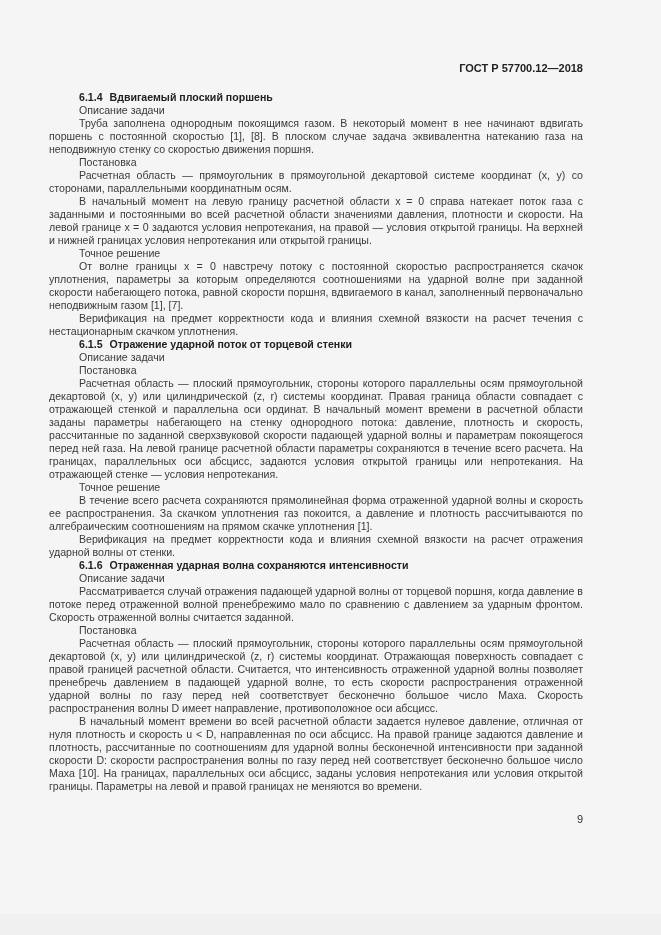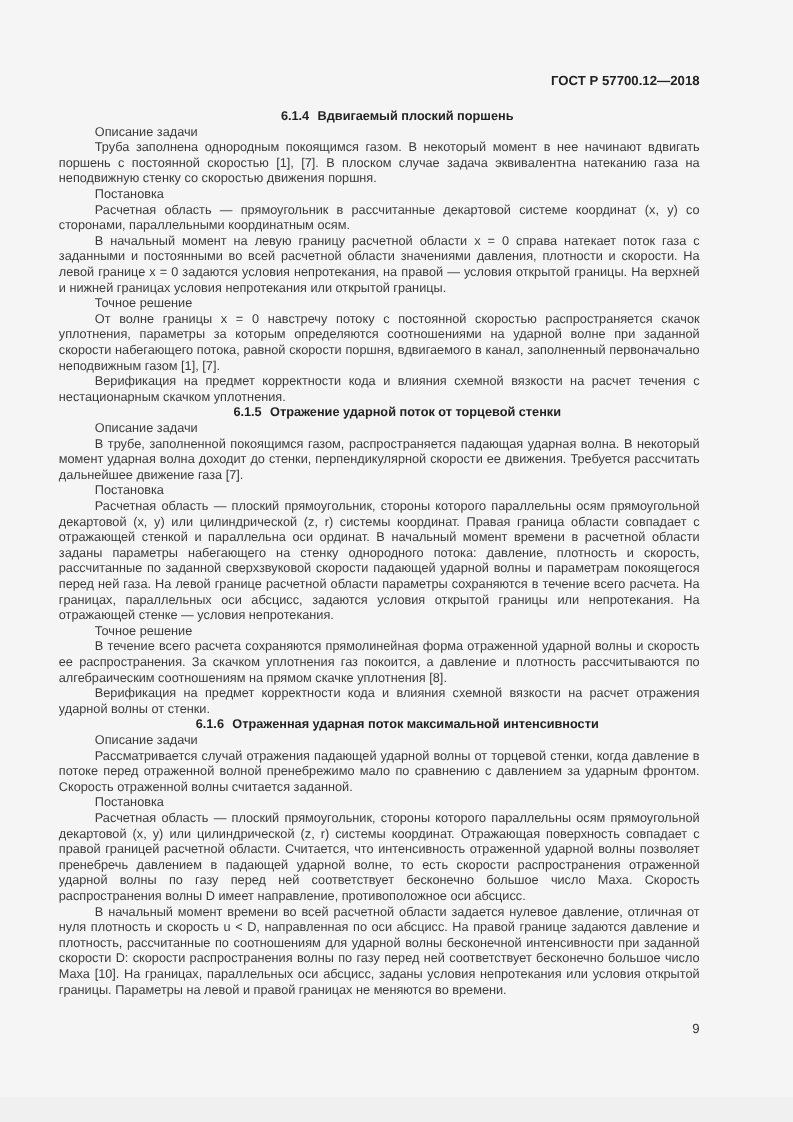--- a/index.html
+++ b/index.html
@@ -37,21 +37,21 @@
     hyphens: auto;
     -webkit-hyphens: auto;
   }
   .content p {
     margin: 0;
     text-indent: 30px;
   }
   .content p.heading {
     font-weight: bold;
     color: #222;
-    text-align: center;
+    text-align: left;
   }
   .heading-num {
     margin-right: 7px;
   }
   .it {
   }
   .doc-footer {
     margin-top: 20px;
     text-align: right;
     font-size: 11px;
@@ -63,38 +63,37 @@
 <body>
 
 <div class="sheet">
   <div class="doc-header">
     <span>ГОСТ Р 57700.12—2018</span>
   </div>
 
   <div class="content" id="doc-content">
       <p class="heading"><span class="heading-num">6.1.4</span><span>Вдвигаемый плоский поршень</span></p>
       <p><span>Описание задачи</span></p>
-      <p><span>Труба заполнена однородным покоящимся газом. В некоторый момент в нее начинают вдвигать поршень с постоянной скоростью [1], [7]. В плоском случае задача эквивалентна натеканию газа на неподвижную стенку со скоростью движения поршня.</span></p>
+      <p><span>Труба заполнена однородным покоящимся газом. В некоторый момент в нее начинают вдвигать поршень с постоянной скоростью [1], [8]. В плоском случае задача эквивалентна натеканию газа на неподвижную стенку со скоростью движения поршня.</span></p>
       <p><span>Постановка</span></p>
-      <p><span>Расчетная область — прямоугольник в рассчитанные декартовой системе координат (</span><span class="it">x, y</span><span>) со сторонами, параллельными координатным осям.</span></p>
+      <p><span>Расчетная область — прямоугольник в прямоугольной декартовой системе координат (</span><span class="it">x, y</span><span>) со сторонами, параллельными координатным осям.</span></p>
       <p><span>В начальный момент на левую границу расчетной области </span><span class="it">x</span><span> = 0 справа натекает поток газа с заданными и постоянными во всей расчетной области значениями давления, плотности и скорости. На левой границе </span><span class="it">x</span><span> = 0 задаются условия непротекания, на правой — условия открытой границы. На верхней и нижней границах условия непротекания или открытой границы.</span></p>
       <p><span>Точное решение</span></p>
       <p><span>От волне границы </span><span class="it">x</span><span> = 0 навстречу потоку с постоянной скоростью распространяется скачок уплотнения, параметры за которым определяются соотношениями на ударной волне при заданной скорости набегающего потока, равной скорости поршня, вдвигаемого в канал, заполненный первоначально неподвижным газом [1], [7].</span></p>
       <p><span>Верификация на предмет корректности кода и влияния схемной вязкости на расчет течения с нестационарным скачком уплотнения.</span></p>
       <p class="heading"><span class="heading-num">6.1.5</span><span>Отражение ударной поток от торцевой стенки</span></p>
       <p><span>Описание задачи</span></p>
-      <p><span>В трубе, заполненной покоящимся газом, распространяется падающая ударная волна. В некоторый момент ударная волна доходит до стенки, перпендикулярной скорости ее движения. Требуется рассчитать дальнейшее движение газа [7].</span></p>
       <p><span>Постановка</span></p>
       <p><span>Расчетная область — плоский прямоугольник, стороны которого параллельны осям прямоугольной декартовой (</span><span class="it">x, y</span><span>) или цилиндрической (</span><span class="it">z, r</span><span>) системы координат. Правая граница области совпадает с отражающей стенкой и параллельна оси ординат. В начальный момент времени в расчетной области заданы параметры набегающего на стенку однородного потока: давление, плотность и скорость, рассчитанные по заданной сверхзвуковой скорости падающей ударной волны и параметрам покоящегося перед ней газа. На левой границе расчетной области параметры сохраняются в течение всего расчета. На границах, параллельных оси абсцисс, задаются условия открытой границы или непротекания. На отражающей стенке — условия непротекания.</span></p>
       <p><span>Точное решение</span></p>
-      <p><span>В течение всего расчета сохраняются прямолинейная форма отраженной ударной волны и скорость ее распространения. За скачком уплотнения газ покоится, а давление и плотность рассчитываются по алгебраическим соотношениям на прямом скачке уплотнения [8].</span></p>
+      <p><span>В течение всего расчета сохраняются прямолинейная форма отраженной ударной волны и скорость ее распространения. За скачком уплотнения газ покоится, а давление и плотность рассчитываются по алгебраическим соотношениям на прямом скачке уплотнения [1].</span></p>
       <p><span>Верификация на предмет корректности кода и влияния схемной вязкости на расчет отражения ударной волны от стенки.</span></p>
-      <p class="heading"><span class="heading-num">6.1.6</span><span>Отраженная ударная поток максимальной интенсивности</span></p>
+      <p class="heading"><span class="heading-num">6.1.6</span><span>Отраженная ударная волна сохраняются интенсивности</span></p>
       <p><span>Описание задачи</span></p>
-      <p><span>Рассматривается случай отражения падающей ударной волны от торцевой стенки, когда давление в потоке перед отраженной волной пренебрежимо мало по сравнению с давлением за ударным фронтом. Скорость отраженной волны считается заданной.</span></p>
+      <p><span>Рассматривается случай отражения падающей ударной волны от торцевой поршня, когда давление в потоке перед отраженной волной пренебрежимо мало по сравнению с давлением за ударным фронтом. Скорость отраженной волны считается заданной.</span></p>
       <p><span>Постановка</span></p>
       <p><span>Расчетная область — плоский прямоугольник, стороны которого параллельны осям прямоугольной декартовой (</span><span class="it">x, y</span><span>) или цилиндрической (</span><span class="it">z, r</span><span>) системы координат. Отражающая поверхность совпадает с правой границей расчетной области. Считается, что интенсивность отраженной ударной волны позволяет пренебречь давлением в падающей ударной волне, то есть скорости распространения отраженной ударной волны по газу перед ней соответствует бесконечно большое число Маха. Скорость распространения волны D имеет направление, противоположное оси абсцисс.</span></p>
       <p><span>В начальный момент времени во всей расчетной области задается нулевое давление, отличная от нуля плотность и скорость </span><span class="it">u</span><span> &lt; D, направленная по оси абсцисс. На правой границе задаются давление и плотность, рассчитанные по соотношениям для ударной волны бесконечной интенсивности при заданной скорости D: скорости распространения волны по газу перед ней соответствует бесконечно большое число Маха [10]. На границах, параллельных оси абсцисс, заданы условия непротекания или условия открытой границы. Параметры на левой и правой границах не меняются во времени.</span></p>
     </div>
 
   <div class="doc-footer">
     <span>9</span>
   </div>
 </div>
 

